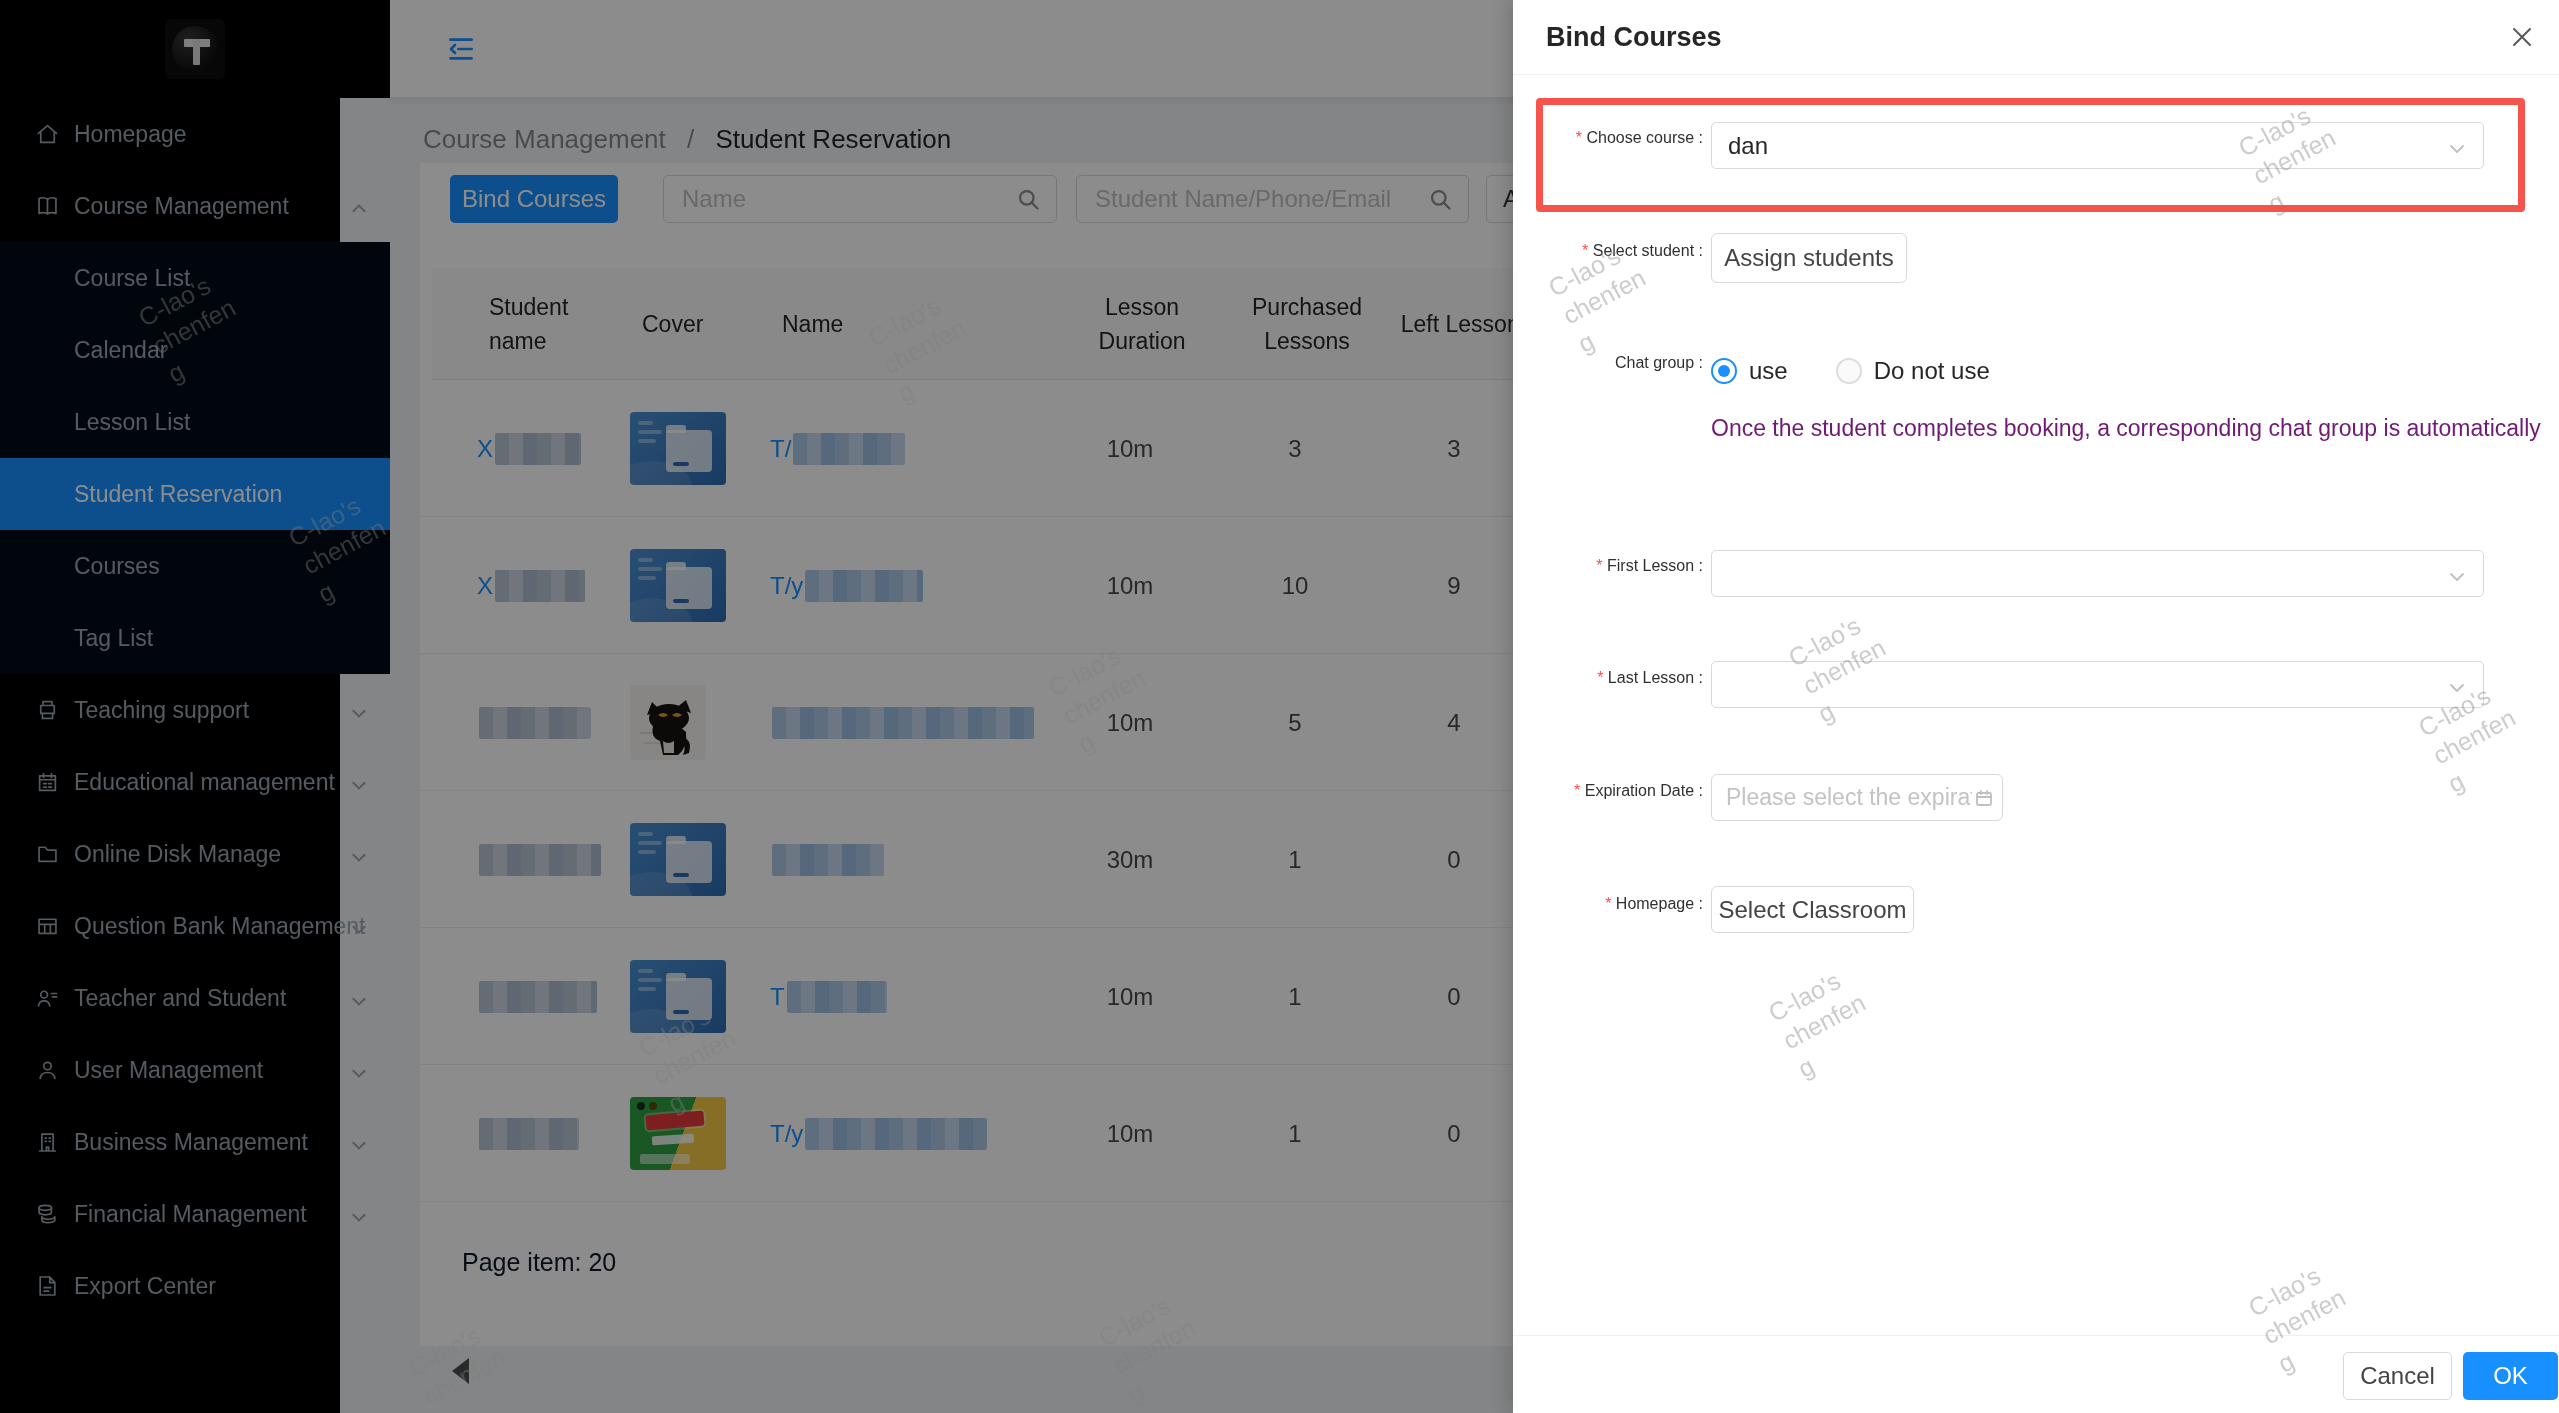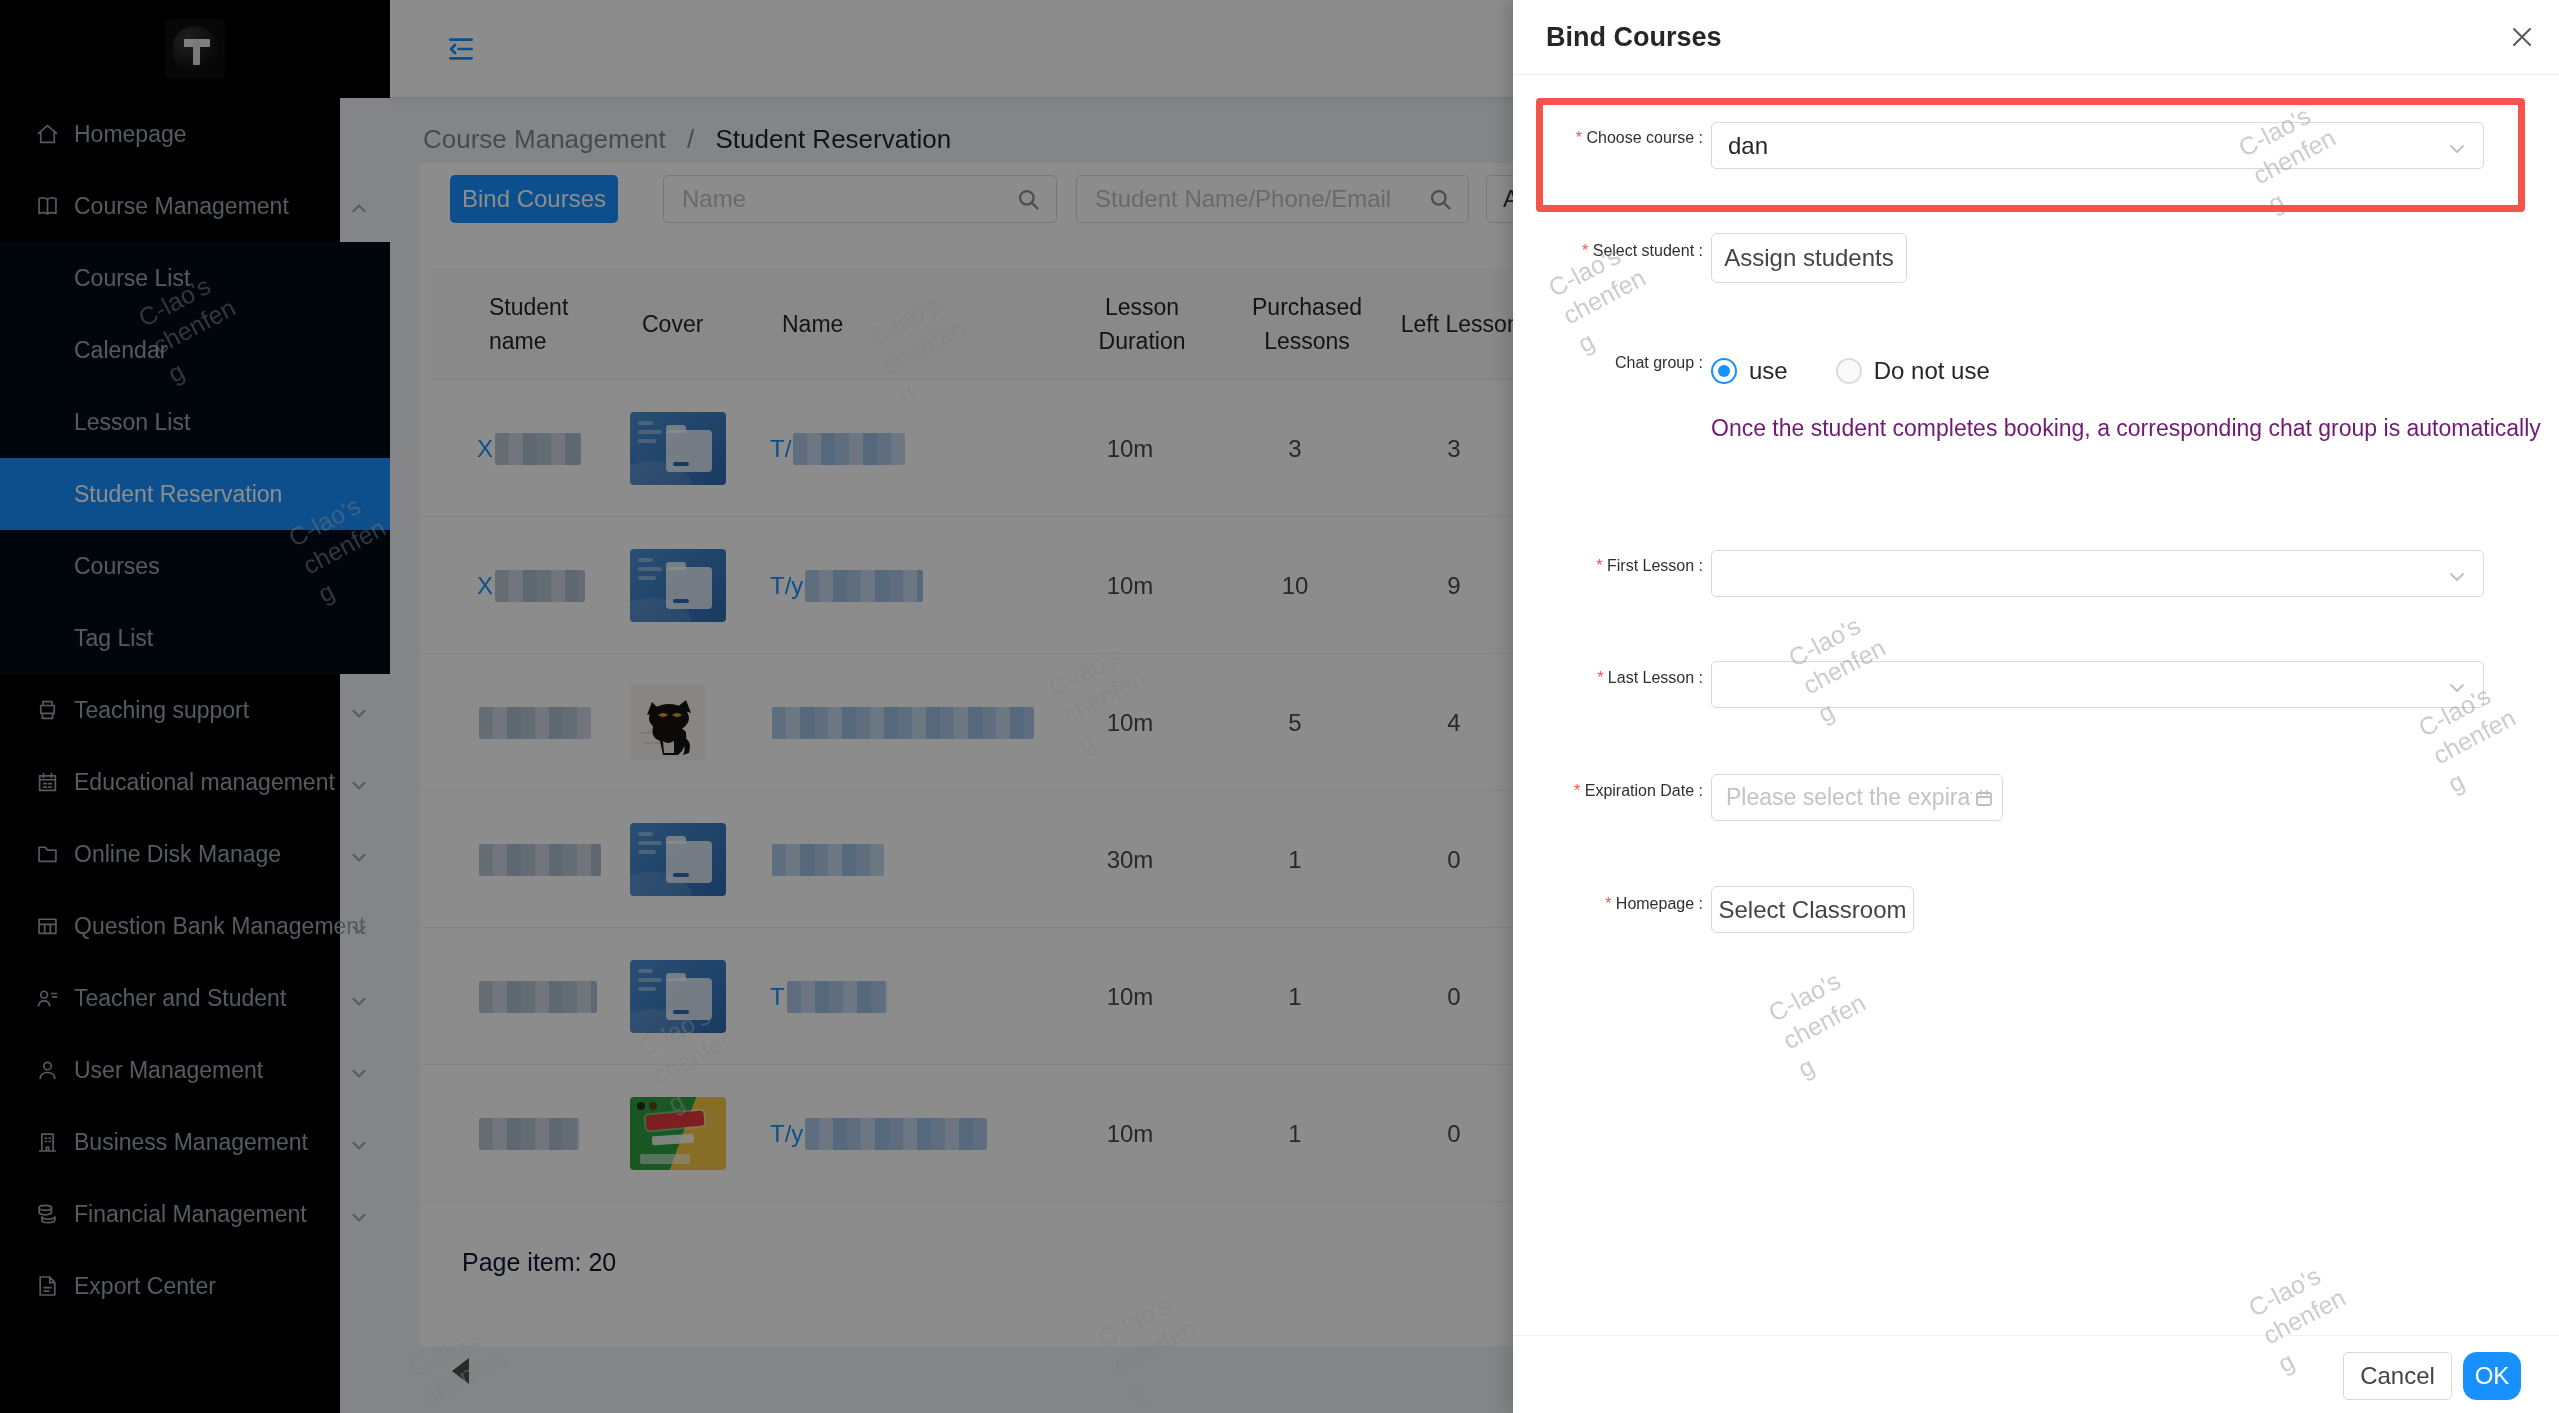--- a/index.html
+++ b/index.html
@@ -112,21 +112,21 @@
   .radio-label{margin:0 0 0 12px;cursor:pointer;}
   .help{position:absolute;left:198px;font-size:23px;color:#701a75;white-space:nowrap;}
   .fdate{position:absolute;left:198px;top:774px;width:292px;height:47px;border:1px solid #d9d9d9;border-radius:6px;background:#fff;overflow:hidden;}
   .fdate input{position:absolute;left:0;top:0;width:100%;height:100%;border:none;outline:none;background:transparent;
     padding:0 30px 0 14px;font-size:23px;color:#333;font-family:inherit;}
   .fdate input::placeholder{color:#c3c3c3;}
   .fdate .cal{position:absolute;right:8px;top:13px;width:20px;height:20px;background:#fff;}
   .drawer-footer-line{position:absolute;left:0;top:1335px;width:100%;height:1px;background:#f0f0f0;}
   .btn-cancel{position:absolute;left:830px;top:1352px;width:109px;height:48px;border:1px solid #d9d9d9;border-radius:5px;
     background:#fff;font-size:24px;color:#444;display:flex;align-items:center;justify-content:center;cursor:pointer;}
-  .btn-ok{position:absolute;left:950px;top:1352px;width:58px;height:48px;border-radius:14px;}
+  .btn-ok{position:absolute;left:950px;top:1352px;width:95px;height:48px;border-radius:5px;}
 
   
   .annotation-rect{position:absolute;left:1536px;top:98px;width:989px;height:114px;border:7px solid #f5544d;border-radius:4px;z-index:70;pointer-events:none;}
   .wm{position:absolute;z-index:60;pointer-events:none;transform:rotate(-28deg);
     font-size:25px;line-height:1.25;color:rgba(128,128,128,.40);text-align:left;white-space:pre;}
 </style>
 </head>
 <body>
 
 <div id="app">

